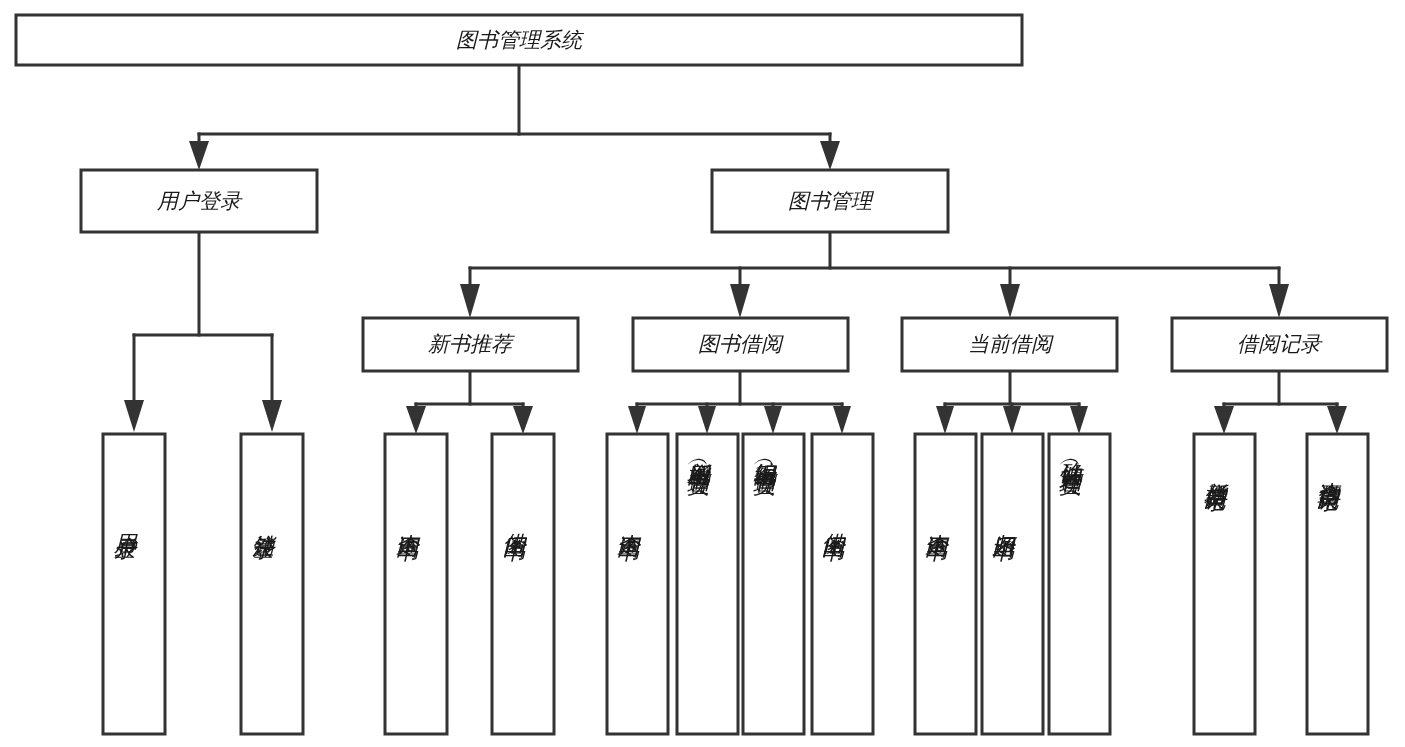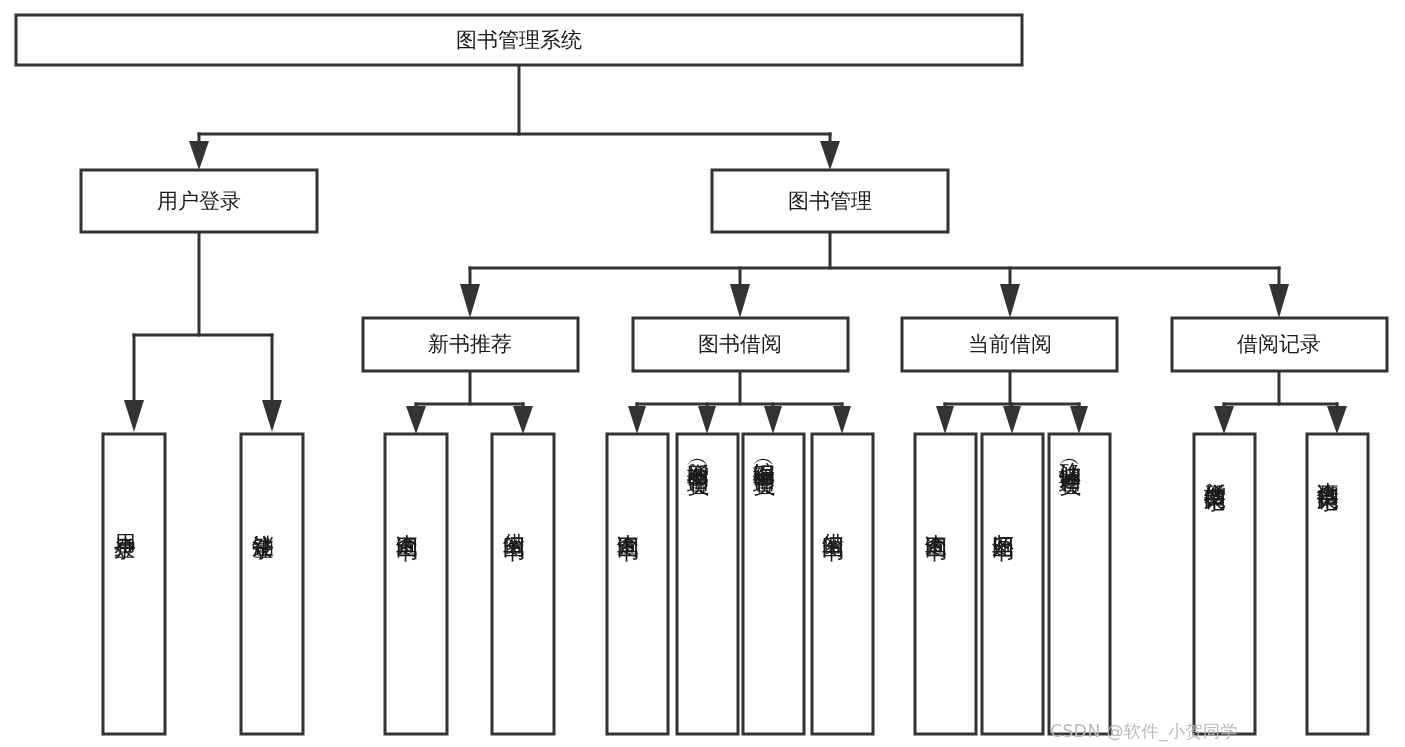--- a/index.html
+++ b/index.html
@@ -11,20 +11,21 @@
     width: 1405px;
     height: 747px;
     font-family: "Liberation Sans", "DejaVu Sans", sans-serif;
     overflow: hidden;
   }
   #diagram-root {
     position: relative;
     width: 1246px;
     height: 747px;
     background: #ffffff;
+    font-style: italic;
   }
   svg.flow {
     position: absolute;
     top: 0;
     left: 0;
     width: 1405px;
     height: 747px;
   }
   .node-box {
     fill: #ffffff;
@@ -213,15 +214,14 @@
   <div class="label-vert" style="left:752px; top:444px; height:290px;">编辑图书（管理员）</div>
   <div class="label-vert" style="left:821px; top:516px; height:200px;">借阅图书</div>
 
   <div class="label-vert" style="left:924px; top:516px; height:200px;">查询图书</div>
   <div class="label-vert" style="left:991px; top:516px; height:200px;">归还图书</div>
   <div class="label-vert" style="left:1058px; top:444px; height:290px;">确认归还（管理员）</div>
 
   <div class="label-vert" style="left:1203px; top:464px; height:260px;">新增借阅记录</div>
   <div class="label-vert" style="left:1316px; top:464px; height:260px;">查询借阅记录</div>
 
-  <div class="watermark">CSDN @软件_小贺同学</div>
 
 </div>
 
 </body></html>

